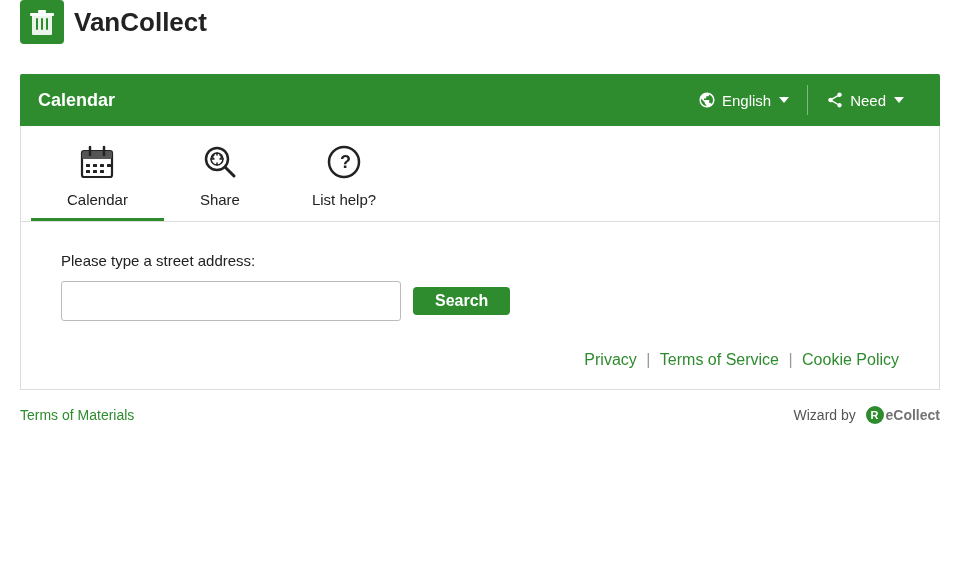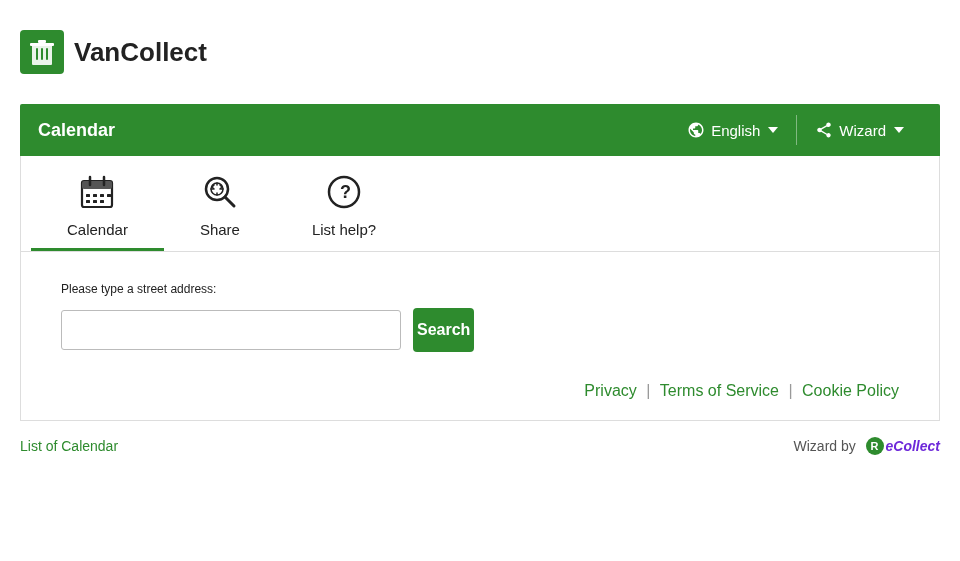--- a/index.html
+++ b/index.html
@@ -11,21 +11,21 @@
     }
     .page-wrapper {
       max-width: 960px;
       margin: 0 auto;
       padding: 0 20px;
     }
     
     .site-header {
       display: flex;
       align-items: flex-end;
-      padding: 30px 0 10px 0;
+      padding: 0 0 10px 0;
     }
     .logo-wrapper {
       display: flex;
       align-items: center;
       gap: 10px;
     }
     .site-title {
       font-size: 26px;
       font-weight: bold;
       color: #222;
@@ -110,21 +110,21 @@
       line-height: 1;
     }
     .tab-label {
       font-size: 15px;
     }
     
     .content-area {
       padding: 30px 40px 30px 40px;
     }
     .address-label {
-      font-size: 12px;
+      font-size: 15px;
       margin-bottom: 12px;
       color: #222;
     }
     .address-row {
       display: flex;
       align-items: center;
       gap: 12px;
     }
     .address-input {
       width: 340px;
@@ -133,22 +133,22 @@
       border-radius: 3px;
       padding: 0 10px;
       font-size: 15px;
       outline: none;
     }
     .search-btn {
       background: #2e8b2e;
       color: #fff;
       border: none;
       border-radius: 4px;
-      padding: 0 4px;
-      height: 44px;
+      padding: 0 22px;
+      height: 28px;
       font-size: 16px;
       font-weight: bold;
       cursor: pointer;
     }
     
     .card-footer-links {
       text-align: right;
       padding: 0 40px 20px 40px;
       font-size: 16px;
     }
@@ -170,22 +170,21 @@
     .page-footer a {
       color: #2e8b2e;
       text-decoration: none;
       font-size: 14px;
     }
     .powered-by {
       font-size: 14px;
       color: #555;
     }
     .powered-by strong {
-      color: #6d28d9;
-      font-style: italic;
+      color: #737373;
     }
     .recollect-logo {
       display: inline-flex;
       align-items: center;
       gap: 2px;
       font-weight: bold;
       color: #222;
     }
     .recollect-logo .r-badge {
       background: #2e8b2e;
@@ -241,21 +240,21 @@
           <path d="M12 2C6.48 2 2 6.48 2 12s4.48 10 10 10 10-4.48 10-10S17.52 2 12 2zm-1 17.93c-3.95-.49-7-3.85-7-7.93 0-.62.08-1.21.21-1.79L9 15v1c0 1.1.9 2 2 2v1.93zm6.9-2.54c-.26-.81-1-1.39-1.9-1.39h-1v-3c0-.55-.45-1-1-1H8v-2h2c.55 0 1-.45 1-1V7h2c1.1 0 2-.9 2-2v-.41c2.93 1.19 5 4.06 5 7.41 0 2.08-.8 3.97-2.1 5.39z"></path>
         </svg>
         <span>English</span>
         <span class="chevron-down"></span>
       </button>
       <div class="nav-action-divider"></div>
       <button class="nav-action-btn">
         <svg width="18" height="18" viewBox="0 0 24 24" fill="white" xmlns="http://www.w3.org/2000/svg">
           <path d="M18 16.08c-.76 0-1.44.3-1.96.77L8.91 12.7c.05-.23.09-.46.09-.7s-.04-.47-.09-.7l7.05-4.11c.54.5 1.25.81 2.04.81 1.66 0 3-1.34 3-3s-1.34-3-3-3-3 1.34-3 3c0 .24.04.47.09.7L8.04 9.81C7.5 9.31 6.79 9 6 9c-1.66 0-3 1.34-3 3s1.34 3 3 3c.79 0 1.5-.31 2.04-.81l7.12 4.16c-.05.21-.08.43-.08.65 0 1.61 1.31 2.92 2.92 2.92 1.61 0 2.92-1.31 2.92-2.92s-1.31-2.92-2.92-2.92z"></path>
         </svg>
-        <span>Wizard</span>
+        <span>Need</span>
         <span class="chevron-down"></span>
       </button>
     </div>
   </nav>
 
   <div class="main-card">
 
     <div class="tabs-row">
       <a class="tab-item active" href="#">
         <span class="tab-icon">
@@ -311,21 +310,21 @@
     <div class="card-footer-links">
       <a href="#">Privacy</a>
       <span> | </span>
       <a href="#">Terms of Service</a>
       <span> | </span>
       <a href="#">Cookie Policy</a>
     </div>
   </div>
 
   <footer class="page-footer">
-    <a href="#">List of Calendar</a>
+    <a href="#">Terms of Materials</a>
     <div class="powered-by">
       <span>Wizard by</span>
       <span class="recollect-logo">
         &nbsp;<span class="r-badge">R</span><strong>eCollect</strong>
       </span>
     </div>
   </footer>
 </div>
 
 </body></html>

